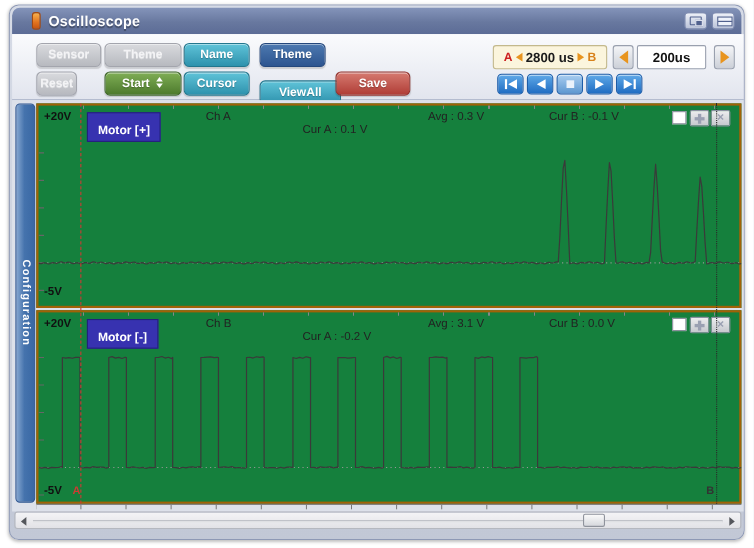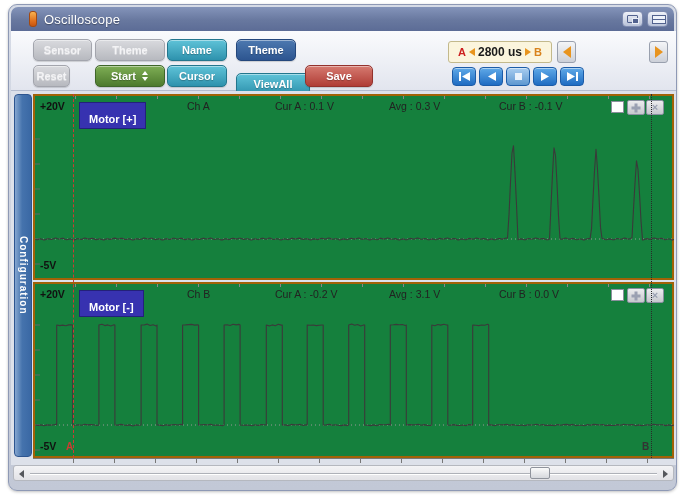--- a/index.html
+++ b/index.html
@@ -9,21 +9,21 @@
   .window { position:absolute; left:8px; top:4px; width:669px; height:487px;
     background:linear-gradient(#d6dbe6,#c2c8d6); border:1px solid #8e99b5; border-radius:9px;
     box-shadow:0 1px 3px rgba(0,0,0,.25); }
 
   
   .titlebar { position:absolute; left:2px; top:2px; right:2px; height:24px; border-radius:7px 7px 0 0;
     background:linear-gradient(#8494ba 0%, #68789f 55%, #5c6c96 100%);
     display:flex; align-items:center; padding:0 6px; }
   .probe-icon { width:8px; height:16px; border-radius:3px; margin:0 7px 0 12px;
     background:linear-gradient(#f9b24e,#e2731f 60%,#c85510); border:1px solid #a34a12; }
-  .title-text { color:#fff; font-size:13px; font-weight:normal; letter-spacing:.2px; text-shadow:0 1px 1px rgba(0,0,0,.35); }
+  .title-text { color:#fff; font-size:13px; font-weight:bold; letter-spacing:.2px; text-shadow:0 1px 1px rgba(0,0,0,.35); }
   .tb-btns { margin-left:auto; display:flex; gap:4px; }
   .tb-btn { width:21px; height:16px; border-radius:4px; border:1px solid #7e8bb0; position:relative;
     background:linear-gradient(#eef1f8,#b9c2d8); cursor:pointer; }
   .glyph-display { position:absolute; left:4px; top:3px; width:11px; height:8px; border:1px solid #51618e; border-radius:1px; }
   .glyph-display::after { content:""; position:absolute; right:-2px; bottom:-2px; width:5px; height:4px; background:#51618e; border:1px solid #e8ecf5; }
   .glyph-bars { position:absolute; left:4px; top:3px; width:12px; height:9px; }
   .glyph-bars::before, .glyph-bars::after { content:""; position:absolute; left:0; width:12px; height:3px; background:#eef2fa; border:1px solid #51618e; }
   .glyph-bars::before { top:0; } .glyph-bars::after { bottom:0; }
 
   
@@ -76,21 +76,21 @@
   .panel.a { top:3px; height:186px; }
   .panel.b { top:191px; height:176px; }
   .ticks-top { position:absolute; left:0; top:0; width:100%; height:3px;
     background:repeating-linear-gradient(90deg, transparent 0 40px, #888 40px 41px); }
   .hdr { position:absolute; font-size:10.5px; color:#222; top:4px; white-space:nowrap; }
   .v-top { left:5px; font-weight:bold; color:#111; }
   .v-bottom { position:absolute; left:5px; font-size:10.5px; font-weight:bold; color:#111; }
   .panel.a .v-bottom { top:163px; } .panel.b .v-bottom { top:156px; }
   .badge { position:absolute; left:44px; top:6px; background:#3732b0; color:#fff; font-size:11px;
     padding:10px 9px 3px; border:1px solid #23207a;font-weight:bold; }
-  .h-ch { left:152px; } .h-cura { left:240px; } .h-avg { left:354px; } .h-curb { left:464px; }
+  .h-ch { left:152px; } .h-cura { left:240px;margin-top:12px; } .h-avg { left:354px; } .h-curb { left:464px; }
   .chk { position:absolute; left:576px; top:5px; width:13px; height:12px; background:#fff; border:1px solid #8a8f9c; cursor:pointer; }
   .mini-btn { position:absolute; top:4px; width:18px; height:15px; border:1px solid #8a90a0; border-radius:2px;
     background:linear-gradient(#ececee,#c6c8ce); cursor:pointer; }
   .mini-plus { left:592px; } .mini-close { left:611px; }
   .plus-g { position:absolute; left:50%; top:50%; width:9px; height:9px; transform:translate(-50%,-50%); }
   .plus-g::before { content:""; position:absolute; left:3px; top:0; width:3px; height:9px; background:#9aa0b2; }
   .plus-g::after  { content:""; position:absolute; left:0; top:3px; width:9px; height:3px; background:#9aa0b2; }
   .x-g { position:absolute; width:100%; text-align:center; top:0; font-size:11px; line-height:13px; color:#9aa0b2; font-weight:bold; }
   .wave { position:absolute; left:0; top:0; }
 
@@ -147,20 +147,21 @@
       <div class="range-box">
         <span class="range-a">A</span>
         <span class="tri left"></span>
         <span class="range-val">2800 us</span>
         <span class="tri right"></span>
         <span class="range-b">B</span>
       </div>
       <div class="step-btn" style="left:546px;">
           <span class="tri left"></span>
         </div>
+      <div class="timebase-box">200us</div>
       <div class="step-btn" style="left:638px;">
           <span class="tri right"></span>
         </div>
 
       <div class="playback">
         <div class="pb-btn">
           <svg width="13" height="11">
               <rect x="1" y="1" width="2" height="9" fill="#fff"></rect>
               <polygon points="12,1 4,5.5 12,10" fill="#fff"></polygon>
             </svg>

